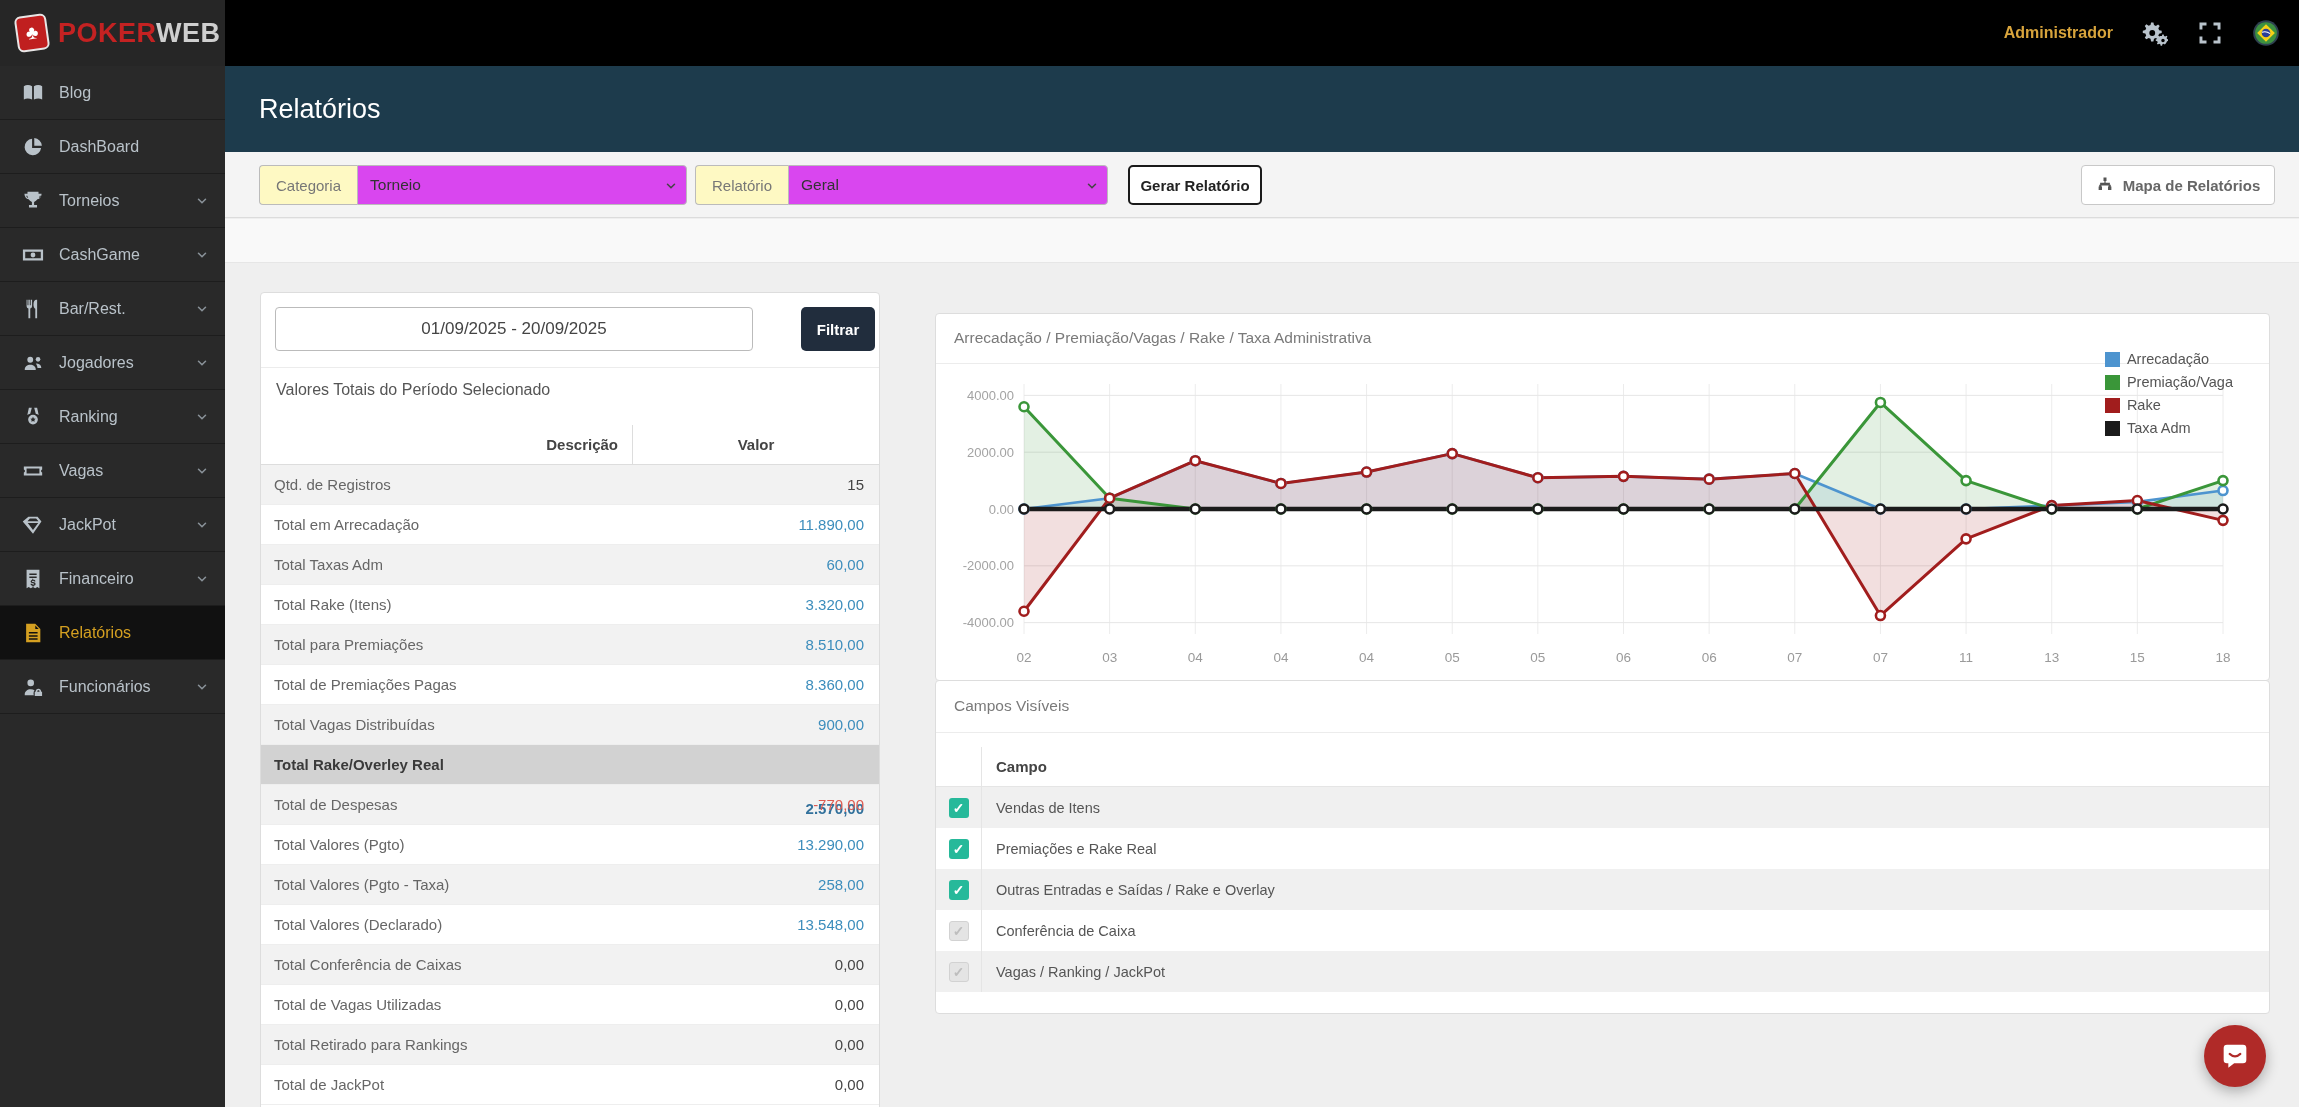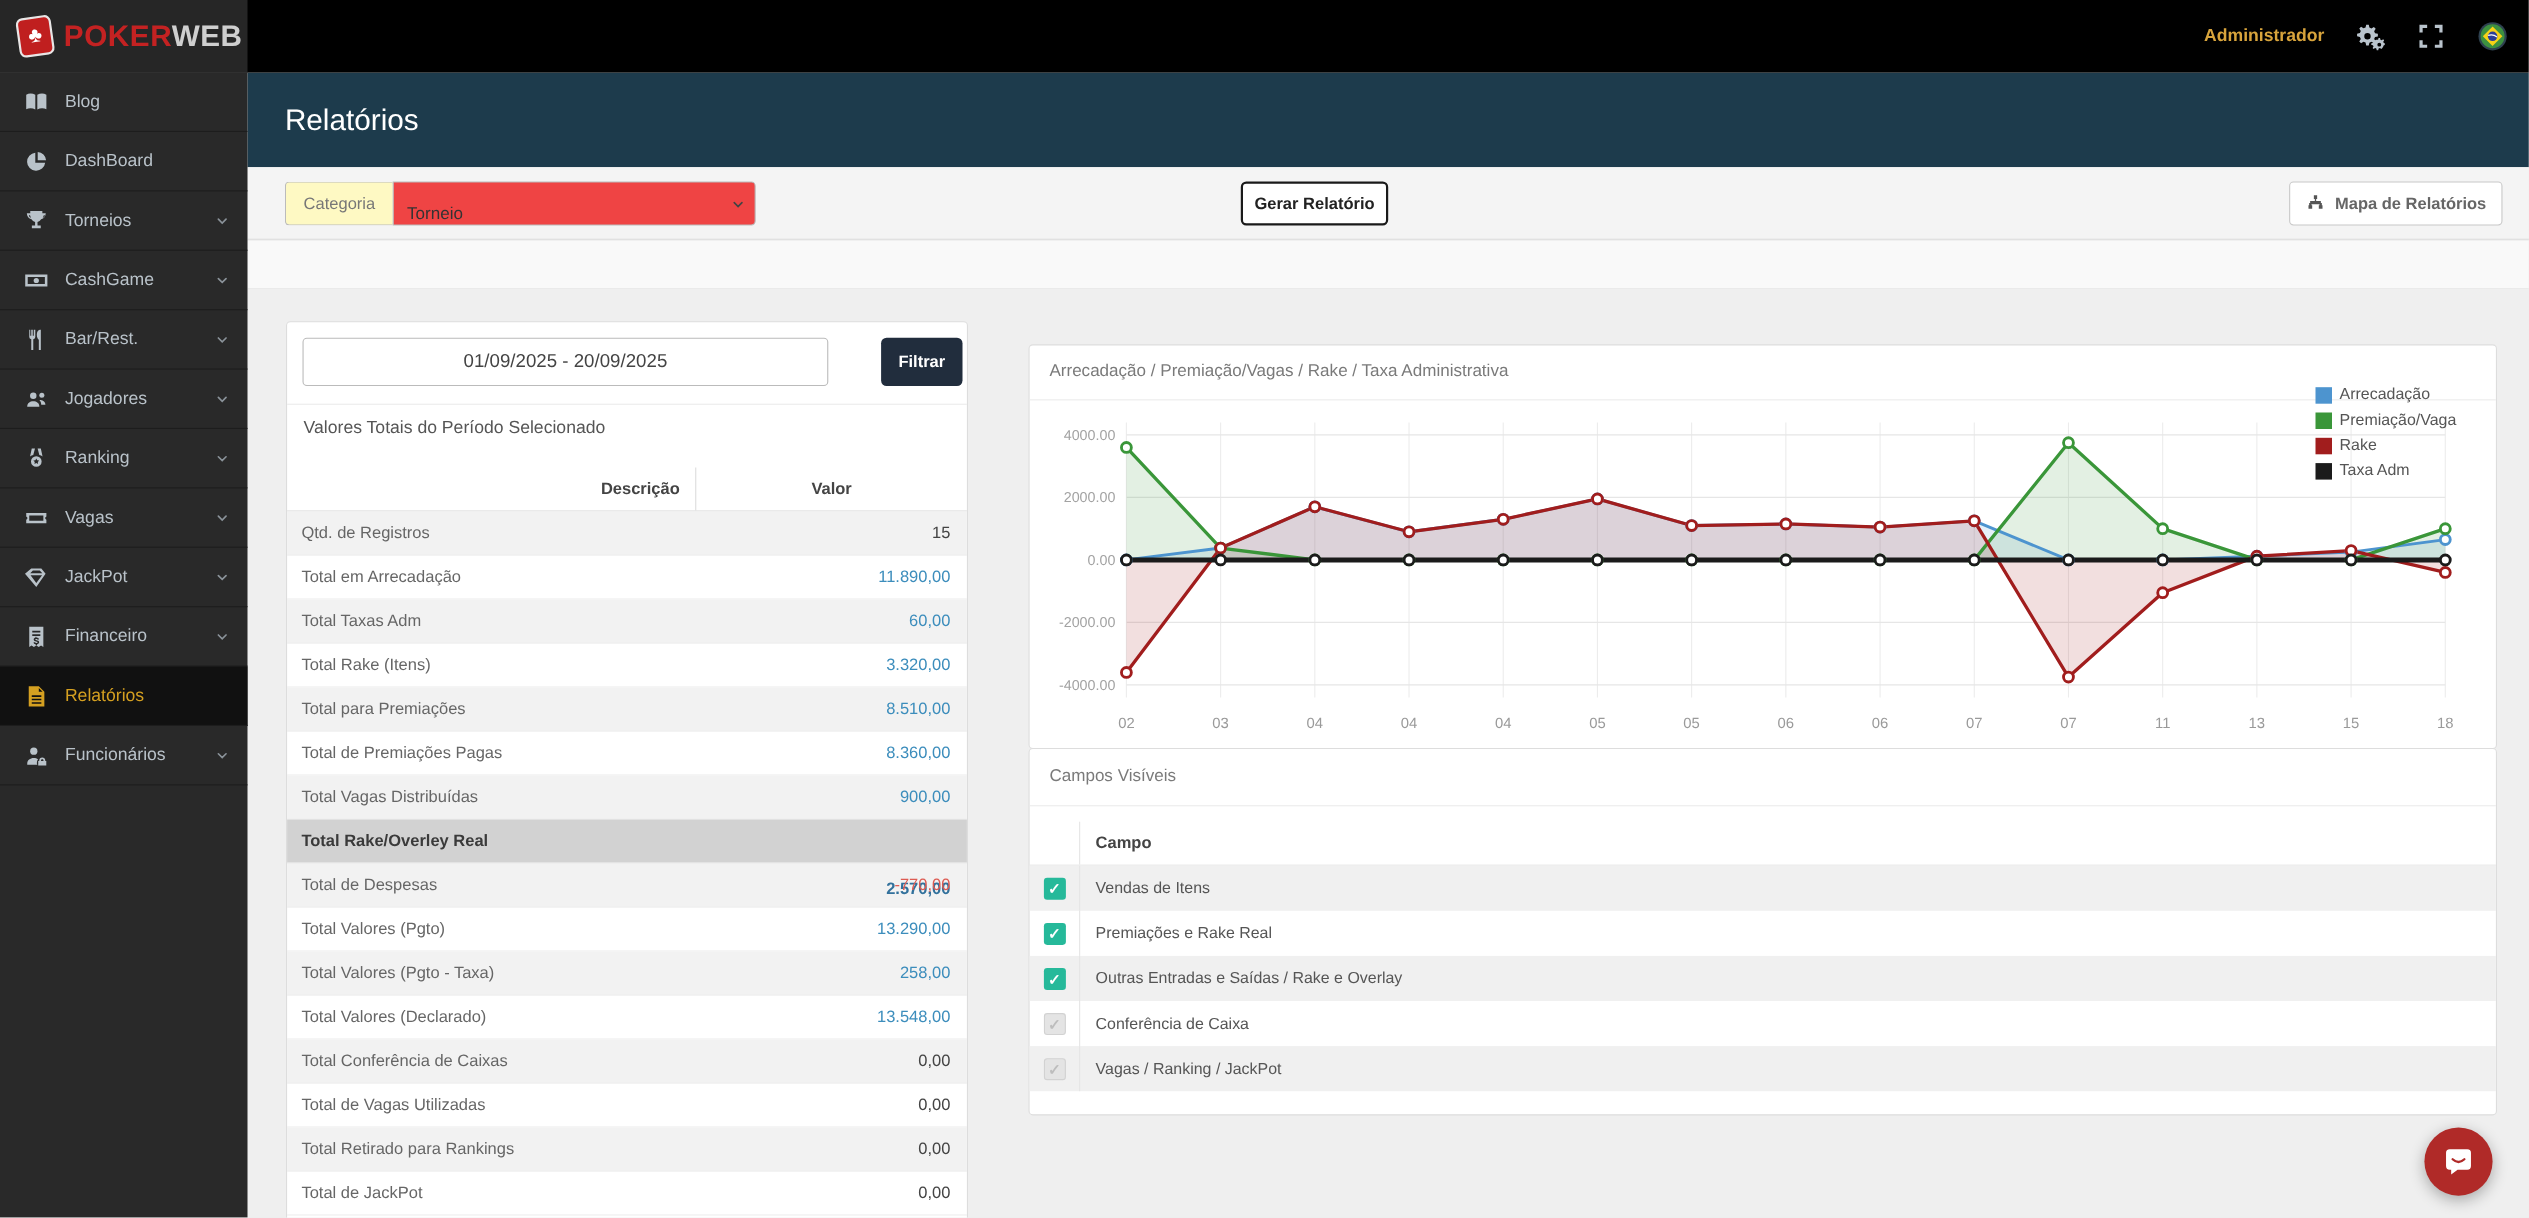--- a/index.html
+++ b/index.html
@@ -31,21 +31,21 @@
 
   
   .main { position:absolute; left:225px; top:66px; width:2074px; height:1041px; background:#efefef; }
   .title-band { position:absolute; left:0; top:0; width:100%; height:86px; background:#1d3b4c; }
   .page-title { position:absolute; left:34px; top:0; line-height:86px; color:#fff; font-size:27px; font-weight:500; }
   .filter-row { position:absolute; left:0; top:86px; width:100%; height:66px; background:#f4f4f4; border-bottom:1px solid #dcdcdc; }
   .white-band { position:absolute; left:0; top:153px; width:100%; height:44px; background:#f9f9f9; border-bottom:1px solid #e6e6e6; }
 
   .input-group { position:absolute; top:13px; height:40px; display:flex; }
   .ig-addon { height:40px; background:#fef9c3; border:1px solid #bbb; border-right:none; border-radius:4px 0 0 4px; color:#777; font-size:15px; display:flex; align-items:center; padding:0 16px; }
-  .ig-select { position:relative; height:40px; background:#ef4444; border:1px solid #bbb; border-radius:0 4px 4px 0; color:#333; font-size:15.5px; display:flex; align-items:flex-end; padding:0 30px 0 12px; cursor:pointer; }
+  .ig-select { position:relative; height:40px; background:#d946ef; border:1px solid #bbb; border-radius:0 4px 4px 0; color:#333; font-size:15.5px; display:flex; align-items:center; padding:0 30px 0 12px; cursor:pointer; }
   .ig-select .sel-chevron { position:absolute; right:8px; top:13px; width:14px; height:14px; color:#444; }
   .ig-select .sel-chevron svg { width:14px; height:14px; }
   .btn-gerar { position:absolute; left:903px; top:13px; width:134px; height:40px; background:#fff; border:2px solid #1a1a1a; border-radius:5px; font-size:15px; font-weight:bold; color:#222; cursor:pointer; font-family:inherit; }
   .btn-mapa { position:absolute; left:1856px; top:13px; width:194px; height:40px; background:#fff; border:1px solid #c8c8c8; border-radius:4px; font-size:15px; font-weight:600; color:#666; cursor:pointer; font-family:inherit; display:flex; align-items:center; justify-content:center; gap:9px; }
   .btn-mapa svg { width:18px; height:18px; color:#555; }
 
   .panel { position:absolute; background:#fff; border:1px solid #ddd; border-radius:4px; }
   #panel-left  { left:35px;  top:226px; width:620px;  height:830px; }
   #panel-chart { left:710px; top:226px; width:1335px; height:368px;margin-top:21px; }
   #panel-campos{ left:710px; top:614px; width:1335px; height:334px; }
@@ -272,20 +272,29 @@
   <div class="main">
     <div class="title-band">
       <div class="page-title">Relatórios</div>
     </div>
 
     <div class="filter-row">
       <div class="input-group" style="left:34px">
         <div class="ig-addon">Categoria</div>
         <div class="ig-select" style="width:330px">
           <span>Torneio</span>
+          <span class="sel-chevron"><svg viewBox="0 0 24 24" fill="none" stroke="currentColor" stroke-width="2.6" stroke-linecap="round">
+                <path d="M6 9l6 6 6-6"></path>
+              </svg></span>
+        </div>
+      </div>
+      <div class="input-group" style="left:470px">
+        <div class="ig-addon">Relatório</div>
+        <div class="ig-select" style="width:320px">
+          <span>Geral</span>
           <span class="sel-chevron"><svg viewBox="0 0 24 24" fill="none" stroke="currentColor" stroke-width="2.6" stroke-linecap="round">
                 <path d="M6 9l6 6 6-6"></path>
               </svg></span>
         </div>
       </div>
       <button class="btn-gerar">Gerar Relatório</button>
       <button class="btn-mapa">
         <svg viewBox="0 0 24 24" fill="currentColor">
             <path d="M10 2h4v4.5h-1.2V9h5.7v2.5H19.7V14h.8v4.5h-4.5V14h.8v-1.2H7.2V14H8v4.5H3.5V14h.8v-2.5H5.5V9h5.7V6.5H10V2z"></path>
           </svg>

